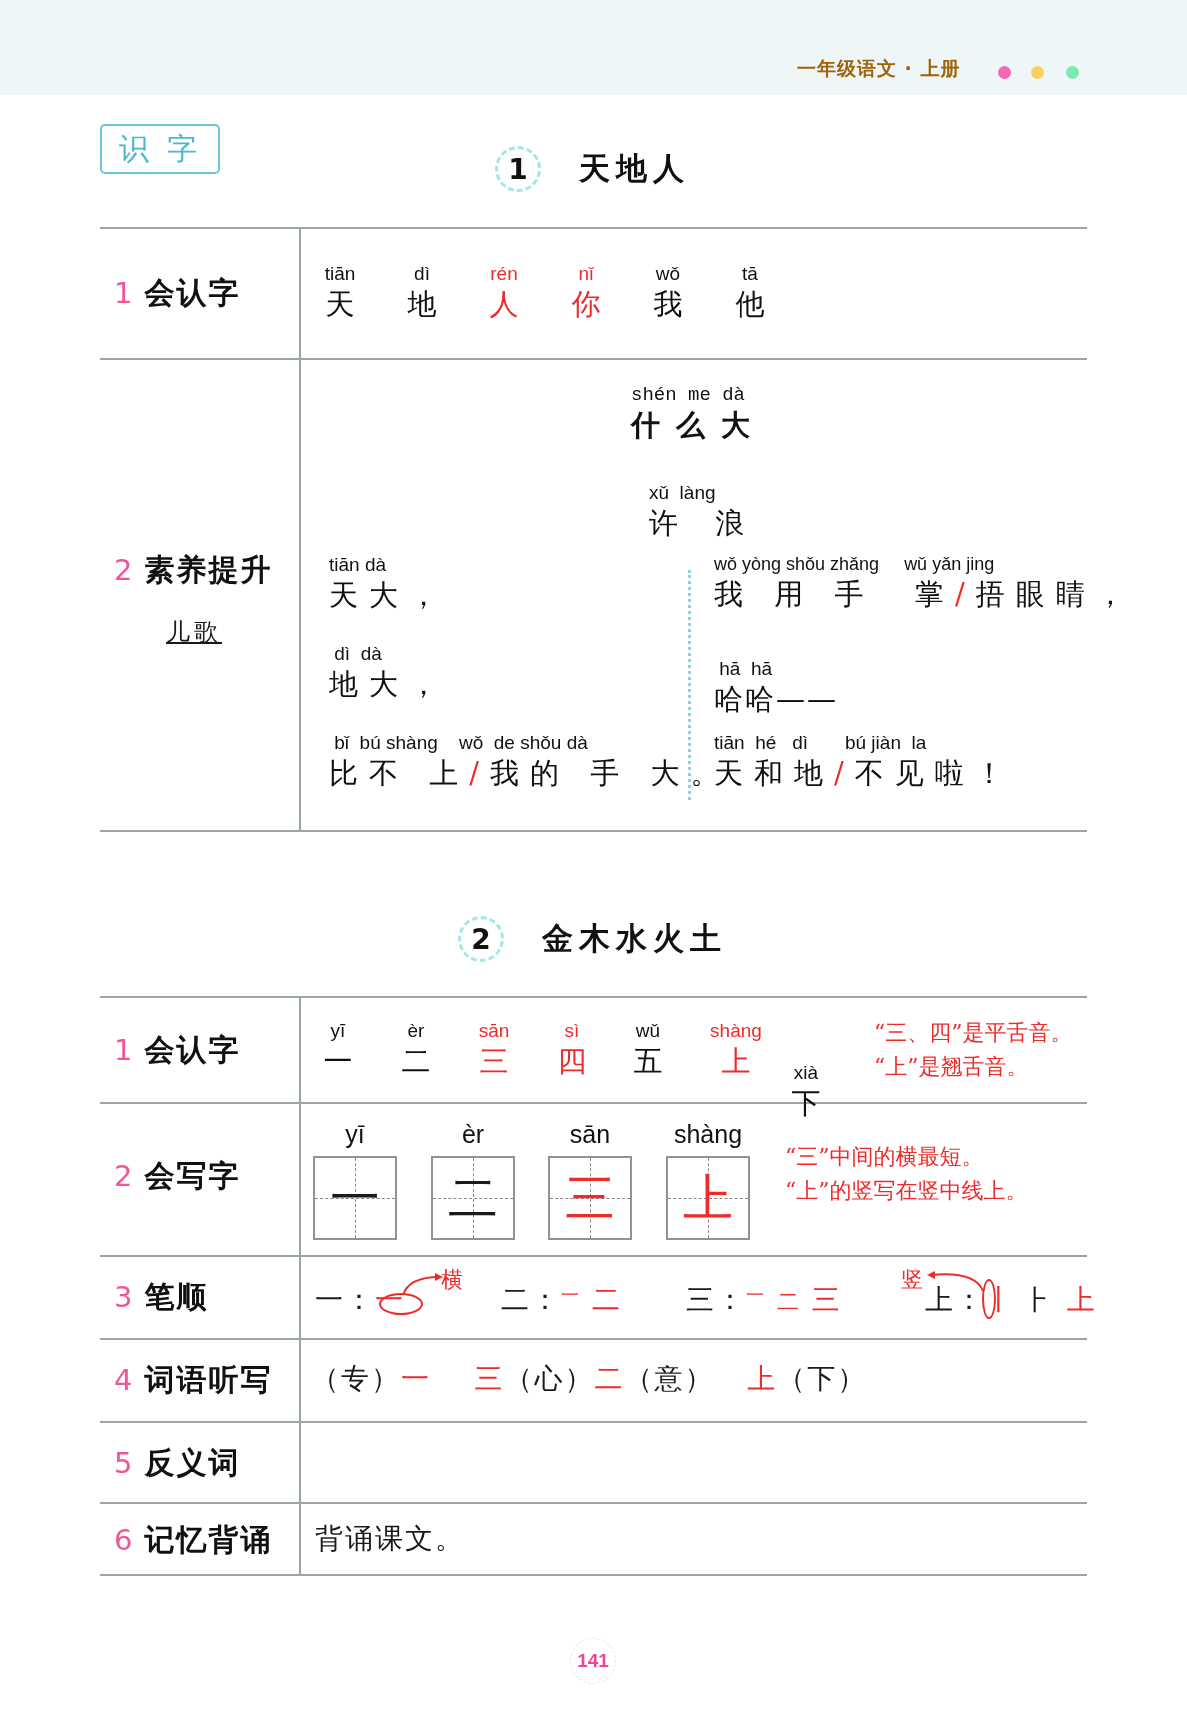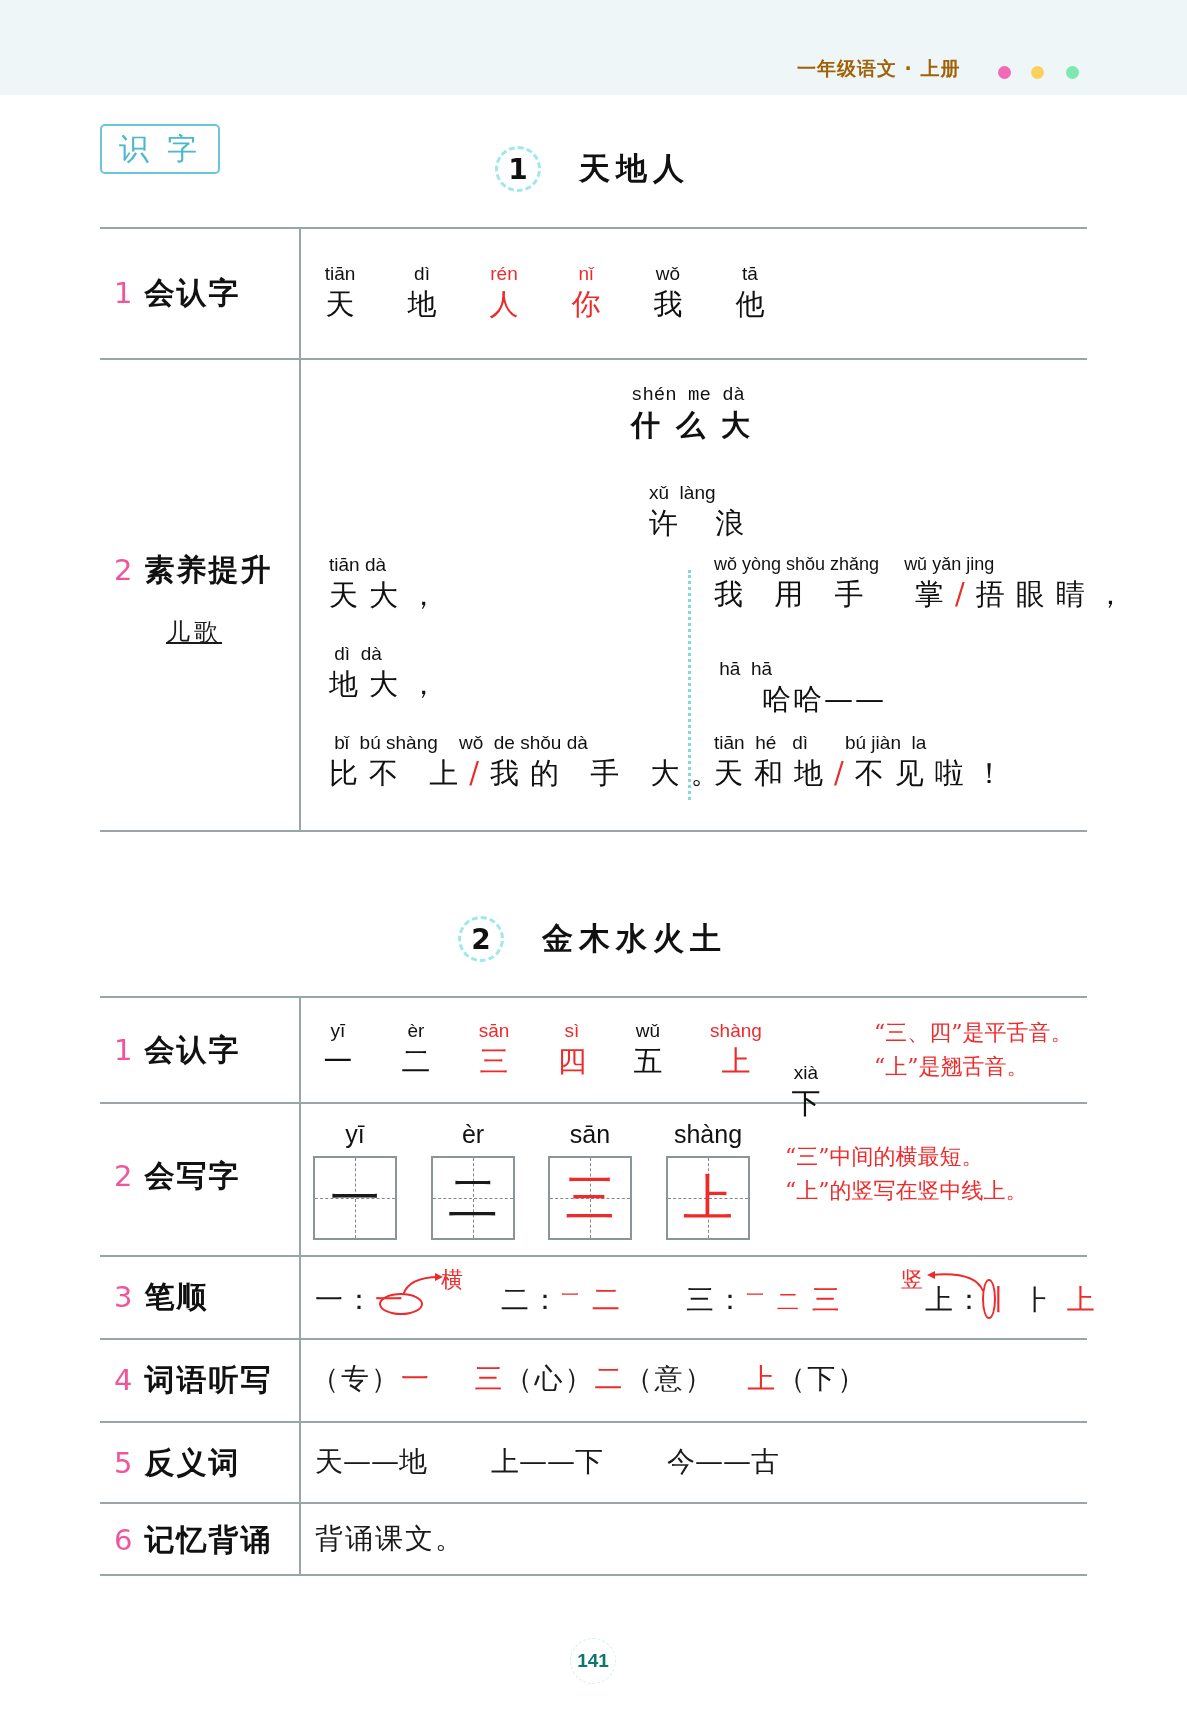--- a/index.html
+++ b/index.html
@@ -38,21 +38,21 @@
 
   .divider-wave { position: absolute; left: 688px; top: 570px; width: 6px; height: 230px; border-left: 3px dotted #7fd9df; }
 
   .tianzi { position: absolute; width: 84px; height: 84px; border: 2px solid #8b9597; }
   .tianzi::before { content: ""; position: absolute; left: 50%; top: 0; bottom: 0; border-left: 1px dashed #888; }
   .tianzi::after { content: ""; position: absolute; top: 50%; left: 0; right: 0; border-top: 1px dashed #888; }
   .tianzi span { position: absolute; left: 0; right: 0; top: 12px; text-align: center; font-size: 50px; line-height: 56px; z-index: 1; }
 
   .plain { position: absolute; font-size: 28px; white-space: nowrap; letter-spacing: 2px; }
 
-  .page-num { position: absolute; left: 570px; top: 1638px; width: 46px; height: 46px; border: 1px dashed #d5efe6; border-radius: 50%; font-family: "Liberation Sans", sans-serif; font-weight: bold; font-size: 19px; text-align: center; line-height: 44px; color: #0f766e; }
+  .page-num { position: absolute; left: 570px; top: 1638px; width: 46px; height: 46px; border: 1px dashed #d5efe6; border-radius: 50%; font-family: "Liberation Sans", sans-serif; font-weight: bold; font-size: 19px; text-align: center; line-height: 44px; color: #ec4899; }
 
   .circle-ann { position: absolute; border: 2px solid #ee2b2b; border-radius: 50%; }
 </style>
 </head>
 <body>
 
 <div class="header-band"></div>
 <div class="header-title">一年级语文 · 上册</div>
 <div class="dot" style="left:998px;background:#f06ab6;"></div>
 <div class="dot" style="left:1031px;background:#fbd15c;"></div>
@@ -132,21 +132,21 @@
         <span class="py" style="white-space:pre;"> bǐ  bú shàng    wǒ  de shǒu dà</span>
         <span class="ch"><span>比不 上</span><span class="slash">/</span><span>我的 手 大。</span></span>
       </div>
 
       <div class="poem-line" style="left:413px;top:194px;">
         <span class="py" style="white-space:pre;font-size:18px;">wǒ yòng shǒu zhǎng     wǔ yǎn jing</span>
         <span class="ch"><span style="white-space:pre;">我 用 手  掌</span><span class="slash">/</span><span>捂眼睛，</span></span>
       </div>
       <div class="poem-line" style="left:413px;top:298px;">
         <span class="py" style="white-space:pre;"> hā  hā</span>
-        <span class="ch" style="letter-spacing:2px;margin-left:48px;">哈哈——</span>
+        <span class="ch" style="letter-spacing:2px;">哈哈——</span>
       </div>
       <div class="poem-line" style="left:413px;top:372px;">
         <span class="py" style="white-space:pre;">tiān  hé   dì       bú jiàn  la</span>
         <span class="ch"><span>天和地</span><span class="slash">/</span><span>不见啦！</span></span>
       </div>
     </div>
   </div>
 </div>
 
 <div class="divider-wave"></div>
@@ -285,25 +285,20 @@
     </div>
   </div>
 
   <div class="row" style="height:81px;">
     <div class="label-cell">
       <div class="label" style="top:20px;">
         <span class="num">5</span>
         <span>反义词</span>
       </div>
     </div>
-    <div class="content-cell">
-      <div class="plain" style="left:14px;top:20px;letter-spacing:0;">天——地</div>
-      <div class="plain" style="left:190px;top:20px;letter-spacing:0;">上——下</div>
-      <div class="plain" style="left:366px;top:20px;letter-spacing:0;">今——古</div>
-    </div>
   </div>
 
   <div class="row" style="height:72px;">
     <div class="label-cell">
       <div class="label" style="top:16px;">
         <span class="num">6</span>
         <span>记忆背诵</span>
       </div>
     </div>
     <div class="content-cell">

